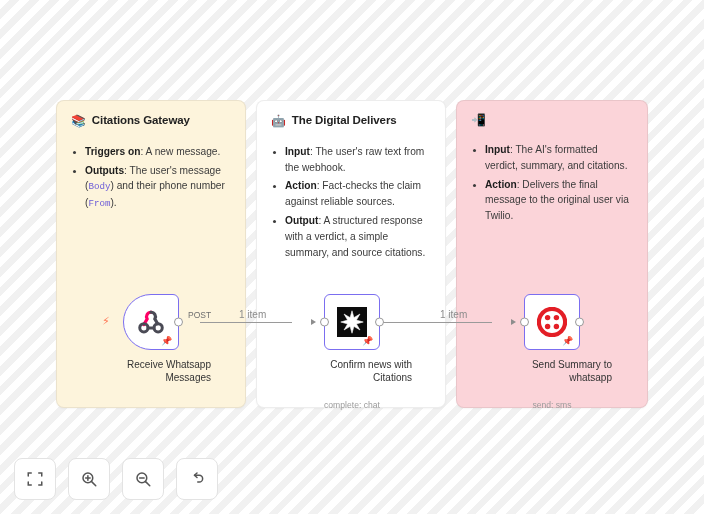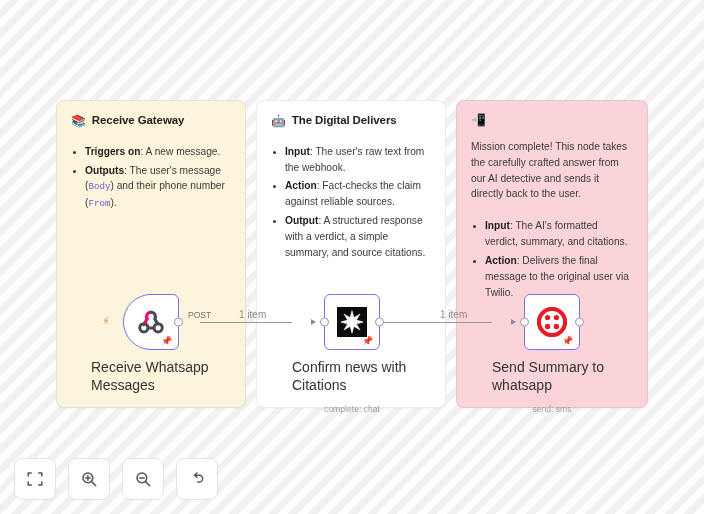--- a/index.html
+++ b/index.html
@@ -120,28 +120,28 @@
     display: flex;
     align-items: center;
     justify-content: center;
   }
   .node-box.trigger {
     border-top-left-radius: 28px;
     border-bottom-left-radius: 28px;
   }
   .node-caption {
     margin-top: 9px;
-    font-size: 14px;
+    font-size: 10px;
     color: #333333;
-    text-align: left;
+    text-align: right;
     line-height: 1.25;
     width: 120px;
   }
   .node-sub {
-    margin-top: 10px;
+    margin-top: 16px;
     font-size: 8.6px;
     color: #9b9b9b;
     text-align: center;
   }
   .pin {
     position: absolute;
     right: 5px;
     bottom: 3px;
     font-size: 9px;
     color: #6b5bd8;
@@ -205,21 +205,21 @@
 </style>
 </head>
 <body>
 
 <div id="canvas">
 
   <div class="sticky" id="sticky-1">
     <div class="sticky-inner">
       <div class="sticky-title">
         <span class="sticky-emoji">📚</span>
-        <span>Receive Gateway</span>
+        <span>Citations Gateway</span>
       </div>
       <ul class="sticky-list">
         <li><b>Triggers on</b><span>: A new message.</span></li>
         <li><b>Outputs</b><span>: The user's message (</span><code>Body</code><span>) and their phone number (</span><code>From</code><span>).</span></li>
       </ul>
     </div>
   </div>
 
   <div class="sticky" id="sticky-2">
     <div class="sticky-inner">
@@ -232,23 +232,20 @@
         <li><b>Action</b><span>: Fact-checks the claim against reliable sources.</span></li>
         <li><b>Output</b><span>: A structured response with a verdict, a simple summary, and source citations.</span></li>
       </ul>
     </div>
   </div>
 
   <div class="sticky" id="sticky-3">
     <div class="sticky-inner">
       <div class="sticky-title">
         <span class="sticky-emoji">📲</span>
-      </div>
-      <div class="sticky-body">
-        <p>Mission complete! This node takes the carefully crafted answer from our AI detective and sends it directly back to the user.</p>
       </div>
       <ul class="sticky-list">
         <li><b>Input</b><span>: The AI's formatted verdict, summary, and citations.</span></li>
         <li><b>Action</b><span>: Delivers the final message to the original user via Twilio.</span></li>
       </ul>
     </div>
   </div>
 
   <svg id="edges">
     <line x1="200" y1="322.5" x2="292" y2="322.5" stroke="#9a9a9a" stroke-width="1"></line>

